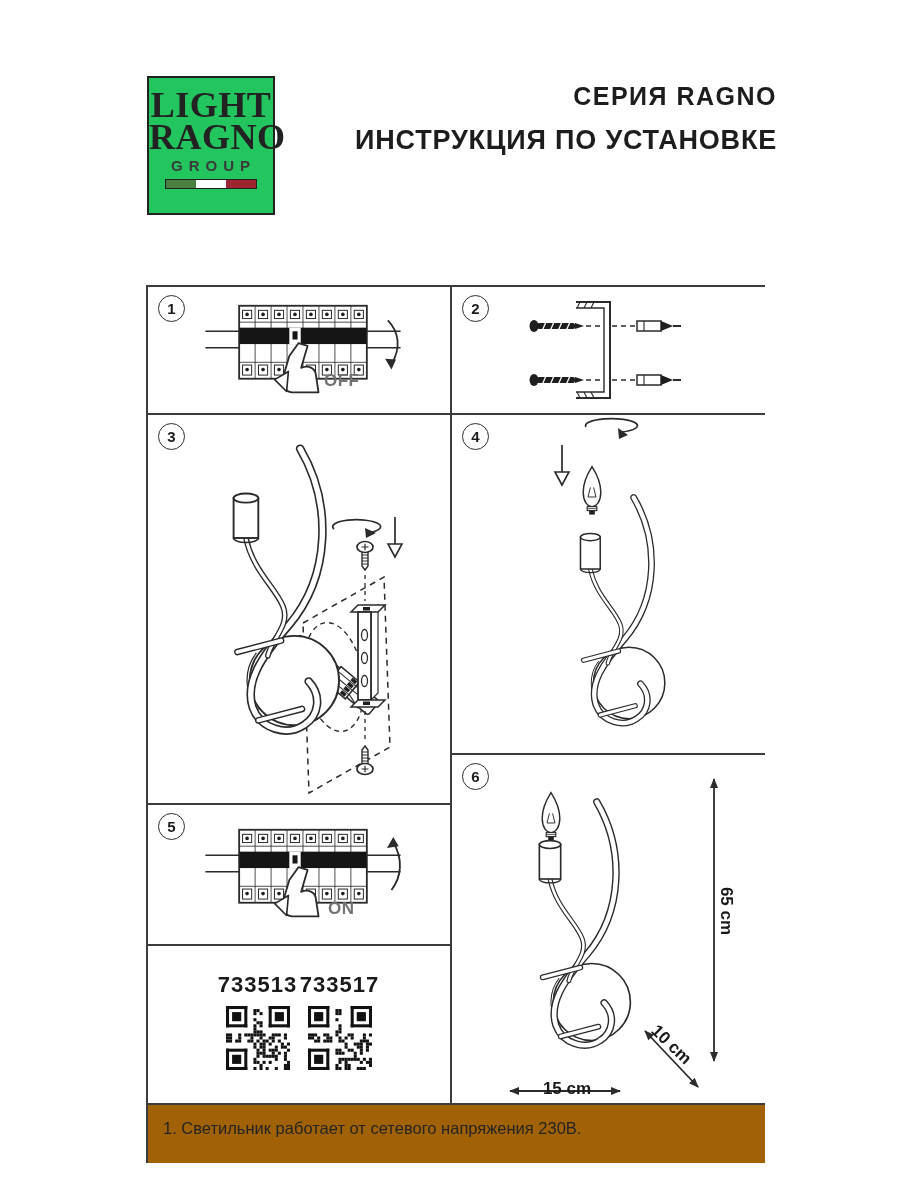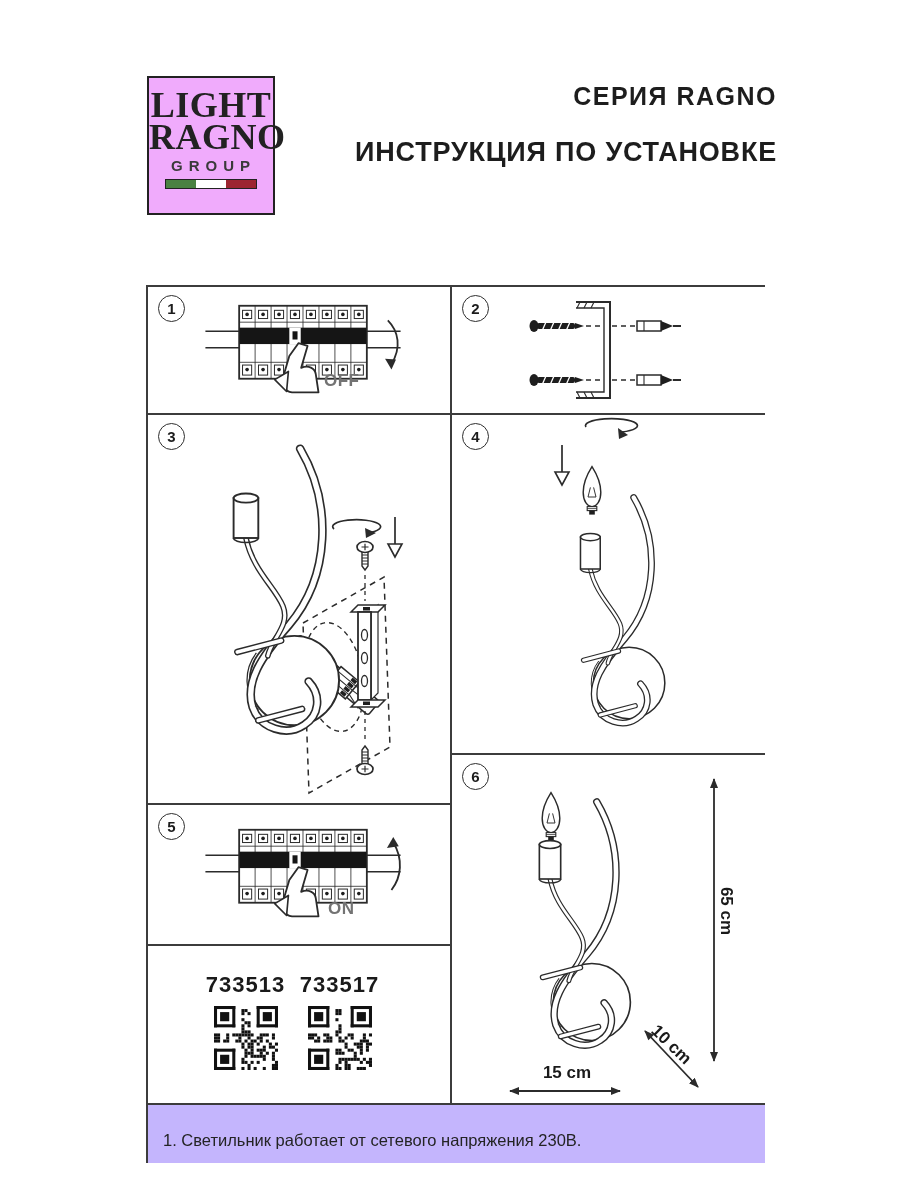--- a/index.html
+++ b/index.html
@@ -1,46 +1,46 @@
 <!DOCTYPE html>
 <html><head>
 <meta charset="utf-8">
 <style>
   *{margin:0;padding:0;box-sizing:border-box}
   html,body{width:901px;height:1200px;background:#fff}
   body{font-family:"Liberation Sans",sans-serif;color:#1c1c1c;position:relative}
   .sheet{position:absolute;inset:0;background:#fff;overflow:hidden}
 
   
-  .logo-box{position:absolute;left:147px;top:76px;width:128px;height:139px;border:2px solid #222;background:#f0abfc;padding-top:11px;text-align:center}
+  .logo-box{position:absolute;left:147px;top:76px;width:128px;height:139px;border:2px solid #222;background:#22c55e;padding-top:11px;text-align:center}
   .logo-word{font-family:"Liberation Serif",serif;font-weight:bold;font-size:36px;line-height:32px;color:#222;letter-spacing:.5px}
   .logo-group{font-size:15px;letter-spacing:6px;color:#3a3a3a;margin:4px 0 0 5px;font-weight:700}
   .logo-flag{width:92px;height:10px;margin:5px auto 0;border:1.5px solid #222;display:flex}
   .logo-flag span{flex:1;display:block}
   .hdr{position:absolute;right:124px;top:80px;text-align:right;font-weight:bold;color:#1d1d1d}
   .hdr-series,.hdr-articles{font-size:25px;letter-spacing:1.5px;line-height:33px}
-  .hdr-title{margin-top:24px;font-size:27px;letter-spacing:.8px;line-height:31px}
+  .hdr-title{margin-top:12px;font-size:27px;letter-spacing:.8px;line-height:31px}
 
   
   .grid{position:absolute;left:146px;top:285px;width:619px;height:878px;border-right:2px solid #3c3c3c;border-bottom:2px solid #3c3c3c}
   .cell{position:absolute;border-top:2px solid #3c3c3c;border-left:2px solid #3c3c3c;background:#fff}
   .badge{position:absolute;left:10px;top:8px;width:27px;height:27px;border:1.6px solid #2e2e2e;border-radius:50%;display:flex;align-items:center;justify-content:center;font-size:15px;font-weight:bold;background:#fff;z-index:3}
   .cell svg{position:absolute}
   .lbl{position:absolute;font-weight:bold;font-size:17px;letter-spacing:.5px;color:#737373;z-index:2}
   .dim{position:absolute;font-weight:bold;font-size:17px;text-align:center;color:#1a1a1a;z-index:2}
   .dim-rot90{transform:rotate(90deg)}
   .dim-rot44{transform:rotate(44deg)}
 
   
   .qrwrap{position:absolute;top:26px;display:flex;flex-direction:column;align-items:center}
   .qrnum{font-size:22px;font-weight:bold;letter-spacing:1px;color:#1a1a1a}
   .qrwrap svg{position:static;margin-top:8px}
 
   
-  .notes{position:absolute;left:0;top:818px;width:619px;height:60px;border-top:2px solid #3c3c3c;border-left:2px solid #3c3c3c;padding:24px 12px 0 15px;font-size:16.5px;line-height:23px;color:#242424;background:#c4b5fd}
+  .notes{position:absolute;left:0;top:818px;width:619px;height:60px;border-top:2px solid #3c3c3c;border-left:2px solid #3c3c3c;padding:12px 12px 0 15px;font-size:16.5px;line-height:23px;color:#242424;background:#a16207}
 
   .dim-line{stroke:#2b2b2b;stroke-width:1.8;fill:none}
 </style>
 </head>
 <body>
 
 <div class="sheet">
 
   
   <svg width="0" height="0" aria-hidden="true">
@@ -270,26 +270,26 @@
     <section class="cell" style="left:304px;top:468px;width:315px;height:350px">
       <div class="badge">6</div>
       <svg width="315" height="350" viewBox="0 0 315 350" style="left:0;top:0">
         <use href="#sym-bulb" transform="translate(83,36) scale(0.80)"></use>
         <use href="#sym-lamp" transform="translate(48,42) scale(0.82)"></use>
         <path d="M262,24 V306" class="dim-line" marker-start="url(#ahs)" marker-end="url(#ahe)"></path>
         <path d="M58,336 H168" class="dim-line" marker-start="url(#ahs)" marker-end="url(#ahe)"></path>
         <path d="M193,276 L246,332" class="dim-line" marker-start="url(#ahs)" marker-end="url(#ahe)"></path>
       </svg>
       <div class="dim dim-rot90" style="left:244px;top:146px;width:60px">65 cm</div>
-      <div class="dim" style="left:78px;top:308px;width:74px">15 cm</div>
+      <div class="dim" style="left:78px;top:324px;width:74px">15 cm</div>
       <div class="dim dim-rot44" style="left:186px;top:280px;width:66px">10 cm</div>
     </section>
 
     <section class="cell" style="left:0;top:659px;width:304px;height:159px">
-      <div class="qrwrap" style="left:50px;width:95px">
+      <div class="qrwrap" style="left:62px;width:95px">
         <div class="qrnum">733513</div>
         <svg width="64" height="64" viewBox="0 0 63 63" fill="#111">
             <rect x="0" y="0" width="21" height="3"></rect>
             <rect x="0" y="18" width="21" height="3"></rect>
             <rect x="0" y="0" width="3" height="21"></rect>
             <rect x="18" y="0" width="3" height="21"></rect>
             <rect x="6" y="6" width="9" height="9"></rect>
             <rect x="42" y="0" width="21" height="3"></rect>
             <rect x="42" y="18" width="21" height="3"></rect>
             <rect x="42" y="0" width="3" height="21"></rect>

